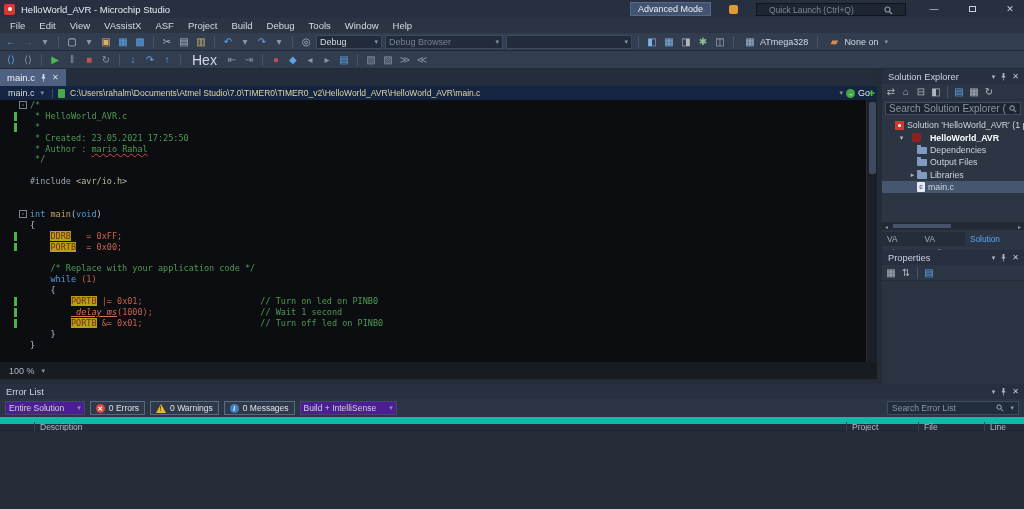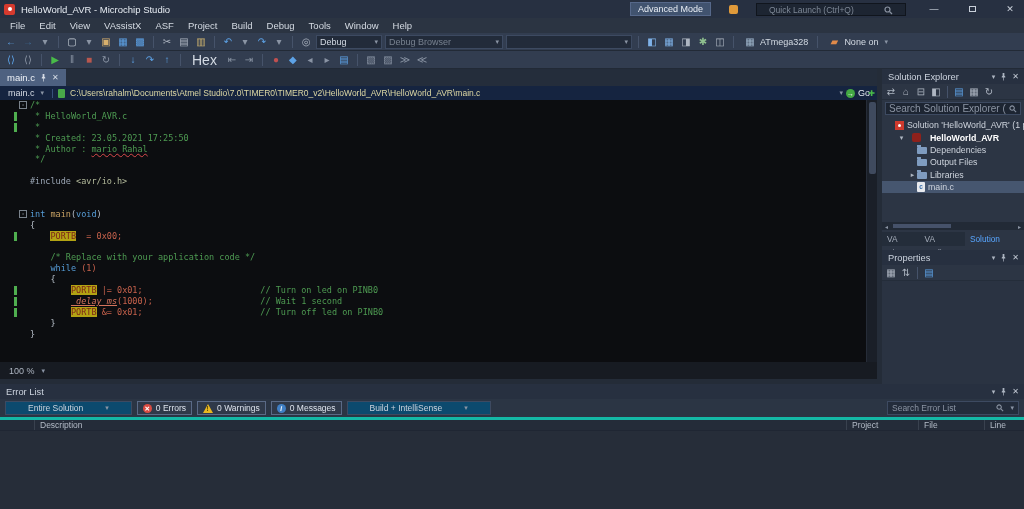--- a/index.html
+++ b/index.html
@@ -125,37 +125,37 @@
   .prop-head { top:181px; }
   .prop-toolbar { position:absolute; left:0; right:0; top:196px; height:16px; display:flex;
     align-items:center; padding:0 2px; gap:1px; border-bottom:1px solid #242d3a; }
   .prop-body { position:absolute; left:0; right:0; top:212px; bottom:0; background:#2a3342; }
   
   .errorlist { position:absolute; left:0; top:384px; width:1024px; height:125px; background:#2b3544; }
   .el-head { position:absolute; left:0; right:0; top:0; height:15px; background:#273040;
     display:flex; align-items:center; font-size:9.3px; color:#ccd3de; padding-left:6px; }
   .el-toolbar { position:absolute; left:0; right:0; top:15px; height:18px; display:flex;
     align-items:center; gap:5px; padding:0 5px; }
-  .el-combo { height:14px; border:1px solid #3d4a61; background:#0c4a6e; display:flex;
-    align-items:center; padding:0 22px; font-size:8.5px; color:#ccd3dd; gap:19px; }
+  .el-combo { height:14px; border:1px solid #3d4a61; background:#4c1d95; display:flex;
+    align-items:center; padding:0 3px; font-size:8.5px; color:#ccd3dd; gap:10px; }
   .el-toggle { height:14px; border:1px solid #5a6a86; background:#2f3949; display:flex;
     align-items:center; padding:0 5px; font-size:8.5px; color:#dde3ec; gap:4px; }
   .err-badge { width:9px; height:9px; border-radius:50%; background:#d94b42; color:#fff;
     font-size:6.5px; line-height:9px; text-align:center; font-weight:bold; flex:none; }
   .warn-badge { position:relative; width:0; height:0; border-left:5px solid transparent;
     border-right:5px solid transparent; border-bottom:9px solid #e8b820; flex:none; }
   .warn-badge::after { content:"!"; position:absolute; left:-1.5px; top:1px; font-size:6.5px;
     color:#533f00; font-weight:bold; }
   .msg-badge { width:9px; height:9px; border-radius:50%; background:#3f7fc4; color:#fff;
     font-size:6.5px; line-height:9px; text-align:center; font-style:italic; font-weight:bold; flex:none; }
   .el-search { margin-left:auto; width:132px; height:14px; background:#232c3b; border:1px solid #3d4a61;
     display:flex; align-items:center; padding:0 4px; gap:3px; }
   .el-search .ph { flex:1; color:#8b94a3; font-size:8.5px; white-space:nowrap; overflow:hidden; }
   .el-cols { position:absolute; left:0; right:0; top:33px; height:14px; background:#242c39;
-    border-top:3px solid #14b8a6; border-bottom:1px solid #1f2633; display:flex;
+    border-top:7px solid #14b8a6; border-bottom:1px solid #1f2633; display:flex;
     align-items:center; font-size:8.5px; color:#b3bbc7; }
   .el-col { padding-left:5px; border-left:1px solid #39424f; height:10px; line-height:10px; }
   .el-col.first { border-left:none; width:34px; flex:none; }
   .el-col.desc { flex:1; }
   .el-col.proj { width:72px; flex:none; }
   .el-col.file { width:66px; flex:none; }
   .el-col.line { width:40px; flex:none; }
   .el-body { position:absolute; left:0; right:0; top:47px; bottom:0; background:#262d39; }
 </style>
 </head>
@@ -308,20 +308,21 @@
         <div class="cl"><span class="gmark"></span><span class="tk-cm"> *</span></div>
         <div class="cl"><span class="tk-cm"> * Created: 23.05.2021 17:25:50</span></div>
         <div class="cl"><span class="tk-cm"> * Author : </span><span class="tk-cms">mario Rahal</span></div>
         <div class="cl"><span class="tk-cm"> */</span></div>
         <div class="cl"></div>
         <div class="cl"><span class="tk-pre">#include </span><span class="tk-inc">&lt;avr/io.h&gt;</span></div>
         <div class="cl"></div>
         <div class="cl"></div>
         <div class="cl"><span class="foldbox">-</span><span class="tk-kw">int</span><span class="tk-pl"> </span><span class="tk-fn">main</span><span class="tk-pl">(</span><span class="tk-kw">void</span><span class="tk-pl">)</span></div>
         <div class="cl"><span class="tk-pl">{</span></div>
+        <div class="cl"><span class="gmark"></span><span class="tk-pl">    </span><span class="tk-mac">DDRB</span><span class="tk-code">   = 0xFF;</span></div>
         <div class="cl"><span class="gmark"></span><span class="tk-pl">    </span><span class="tk-mac">PORTB</span><span class="tk-code">  = 0x00;</span></div>
         <div class="cl"></div>
         <div class="cl"><span class="tk-cm">    /* Replace with your application code */</span></div>
         <div class="cl"><span class="tk-pl">    </span><span class="tk-kw">while</span><span class="tk-pl"> </span><span class="tk-code">(1)</span></div>
         <div class="cl"><span class="tk-pl">    {</span></div>
         <div class="cl"><span class="gmark"></span><span class="tk-pl">        </span><span class="tk-mac">PORTB</span><span class="tk-code"> |= 0x01;</span><span class="tk-pl">                       </span><span class="tk-cm">// Turn on led on PINB0</span></div>
         <div class="cl"><span class="gmark"></span><span class="tk-pl">        </span><span class="tk-dly">_delay_ms</span><span class="tk-code">(1000);</span><span class="tk-pl">                     </span><span class="tk-cm">// Wait 1 second</span></div>
         <div class="cl"><span class="gmark"></span><span class="tk-pl">        </span><span class="tk-mac">PORTB</span><span class="tk-code"> &amp;= 0x01;</span><span class="tk-pl">                       </span><span class="tk-cm">// Turn off led on PINB0</span></div>
         <div class="cl"><span class="tk-pl">    }</span></div>
         <div class="cl"><span class="tk-pl">}</span></div>

